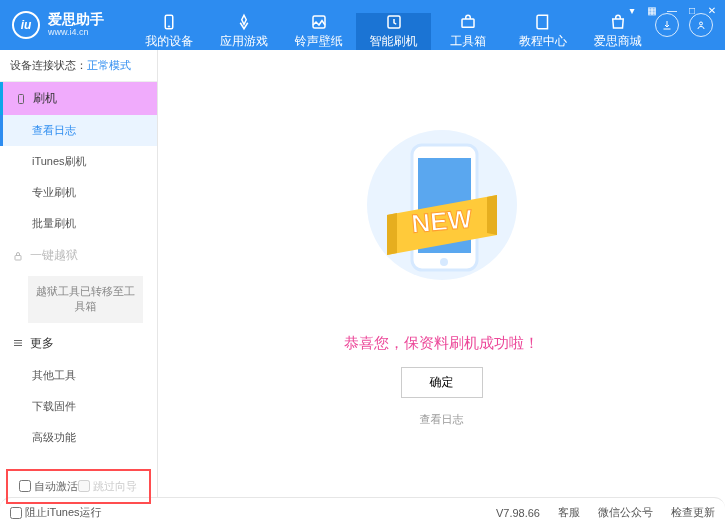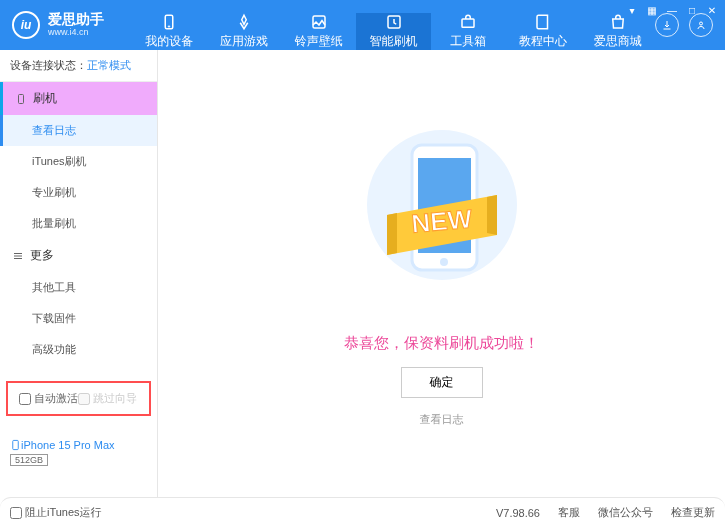--- a/index.html
+++ b/index.html
@@ -152,20 +152,30 @@
             <rect x="7" y="3" width="10" height="18" rx="2"></rect>
           </svg>
         <span>刷机</span>
       </div>
       <div class="sub-item active">查看日志</div>
       <div class="sub-item">iTunes刷机</div>
       <div class="sub-item">专业刷机</div>
       <div class="sub-item">批量刷机</div>
     </div>
 
+    <div class="side-group">
+      <div class="group-head disabled">
+        <svg class="gh-icon" viewBox="0 0 24 24">
+            <rect x="6" y="11" width="12" height="9" rx="1"></rect>
+            <path d="M9 11V8a3 3 0 016 0v3"></path>
+          </svg>
+        <span>一键越狱</span>
+      </div>
+      <div class="sub-item box">越狱工具已转移至工具箱</div>
+    </div>
 
     <div class="side-group">
       <div class="group-head">
         <svg class="gh-icon" viewBox="0 0 24 24">
             <path d="M4 7h16M4 12h16M4 17h16"></path>
           </svg>
         <span>更多</span>
       </div>
       <div class="sub-item">其他工具</div>
       <div class="sub-item">下载固件</div>

